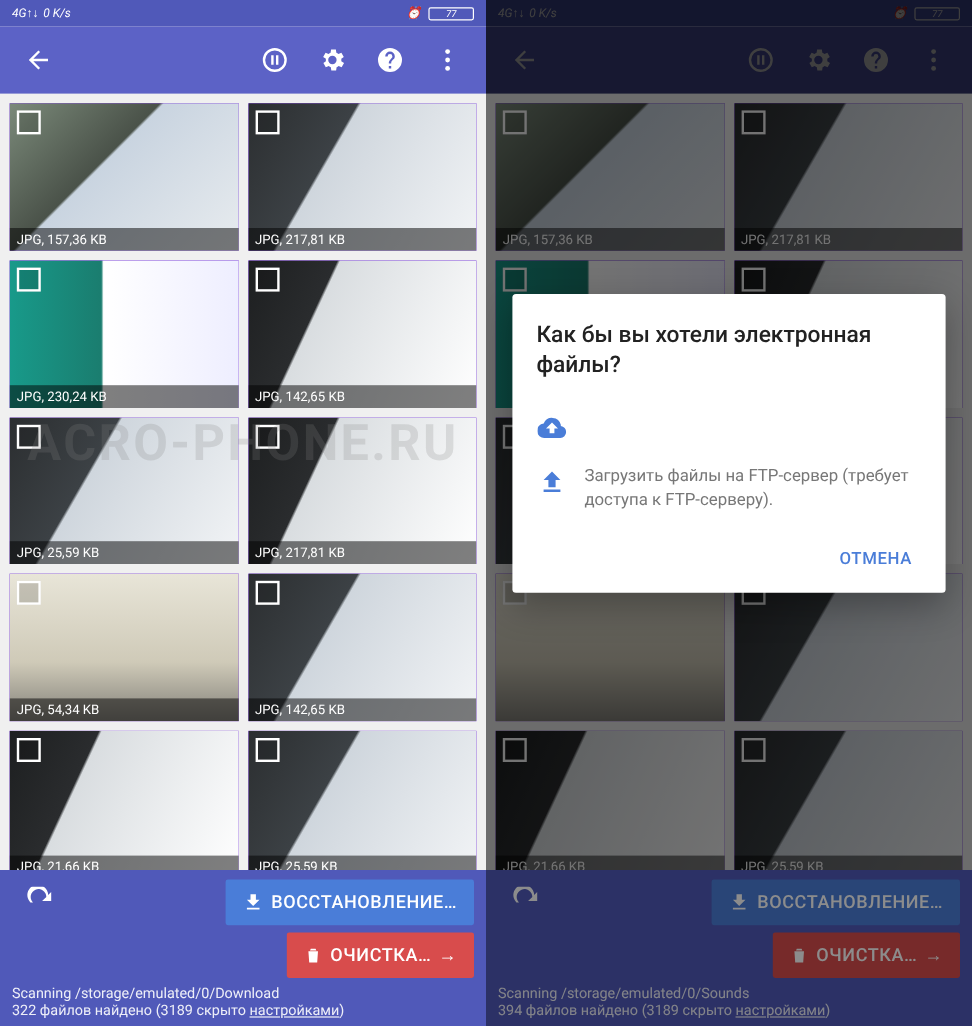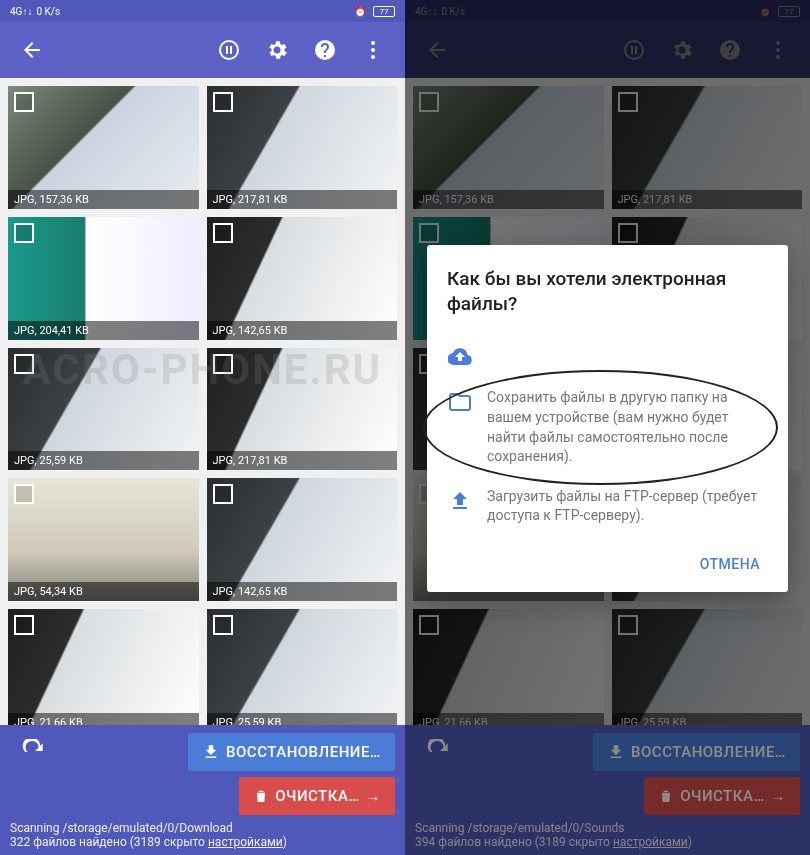--- a/index.html
+++ b/index.html
@@ -1,21 +1,21 @@
 <!DOCTYPE html>
 <html><head>
 <meta charset="utf-8">
 <style>
   * { box-sizing: border-box; margin: 0; padding: 0; }
   body { font-family: Roboto, -apple-system, sans-serif; background: #fff; width: 810px; height: 855px; overflow: hidden; display: flex; }
   .phone { width: 405px; height: 855px; position: relative; overflow: hidden; background: #f0f0f0; }
-  .statusbar { height: 22px; background: #5059b9; color: #fff; display: flex; align-items: center; justify-content: space-between; padding: 0 10px; font-size: 10px; }
+  .statusbar { height: 22px; background: #5059b9; color: #fff; display: flex; align-items: center; justify-content: space-between; padding: 0 10px; font-size: 10px; font-style: italic; }
   .sb-left { display:flex; align-items:center; gap:4px;}
   .sb-right { display:flex; align-items:center; gap:6px;}
-  .battery { border:1px solid #fff; width:22px; height:11px; border-radius:2px; font-size:8px; display:flex; align-items:center; justify-content:center;}
+  .battery { border:1px solid #fff; width:38px; height:11px; border-radius:2px; font-size:8px; display:flex; align-items:center; justify-content:center;}
   .appbar { height: 56px; background: #5c62c6; display: flex; align-items: center; padding: 0 12px; gap: 8px; color: #fff; }
   .appbar .spacer { flex: 1; }
   .iconbtn { width: 40px; height: 40px; display: flex; align-items: center; justify-content: center; cursor: pointer; }
   .iconbtn svg { width: 24px; height: 24px; fill: #fff; }
   .grid { position: absolute; top: 78px; left: 0; right: 0; bottom: 115px; display: grid; grid-template-columns: 1fr 1fr; gap: 8px; padding: 8px; overflow: hidden; }
   .thumb { position: relative; background: #6d28d9; overflow: hidden; }
   .thumb .img { position:absolute; inset:0; background: linear-gradient(135deg,#7b8a7a 0%,#4a5249 40%,#c9d4e0 41%,#e8ecef 100%); }
   .thumb .img2 { position:absolute; inset:0; background: linear-gradient(90deg,#189a8a 0%, #1a7d6f 40%, #fff 41%, #eef 100%);}
   .thumb .img3 { position:absolute; inset:0; background: linear-gradient(120deg,#2b2e30 0%,#3c4145 35%,#cfd6dd 36%,#f2f4f6 100%);}
   .thumb .img4 { position:absolute; inset:0; background: linear-gradient(115deg,#1d1f20 0%,#2a2c2e 30%,#d9dde0 31%,#fff 100%);}
@@ -98,21 +98,21 @@
         <div class="label">JPG, 157,36 KB</div>
       </div>
       <div class="thumb">
         <div class="img3"></div>
         <div class="check"></div>
         <div class="label">JPG, 217,81 KB</div>
       </div>
       <div class="thumb">
         <div class="img2"></div>
         <div class="check"></div>
-        <div class="label">JPG, 204,41 KB</div>
+        <div class="label">JPG, 230,24 KB</div>
       </div>
       <div class="thumb">
         <div class="img4"></div>
         <div class="check"></div>
         <div class="label">JPG, 142,65 KB</div>
       </div>
       <div class="thumb">
         <div class="img3"></div>
         <div class="check"></div>
         <div class="label">JPG, 25,59 KB</div>
@@ -268,28 +268,20 @@
 
   <div class="dialog">
     <h2>Как бы вы хотели электронная файлы?</h2>
     <div class="opt">
       <div class="oi">
           <svg viewBox="0 0 24 24">
             <path d="M19.35 10.04A7.49 7.49 0 005.07 9 6 6 0 006 21h13a5 5 0 00.35-9.96zM14 13v4h-4v-4H7l5-5 5 5h-3z"></path>
           </svg>
         </div>
     </div>
-    <div class="opt circled">
-      <div class="oi">
-          <svg viewBox="0 0 24 24">
-            <path d="M10 4H4a2 2 0 00-2 2v12a2 2 0 002 2h16a2 2 0 002-2V8a2 2 0 00-2-2h-8l-2-2z" fill="none" stroke="#4a7dd8" stroke-width="2"></path>
-          </svg>
-        </div>
-      <div class="ot">Сохранить файлы в другую папку на вашем устройстве (вам нужно будет найти файлы самостоятельно после сохранения).</div>
-    </div>
     <div class="opt">
       <div class="oi">
           <svg viewBox="0 0 24 24">
             <path d="M9 16h6v-6h4l-7-7-7 7h4zM5 18h14v2H5z"></path>
           </svg>
         </div>
       <div class="ot">Загрузить файлы на FTP-сервер (требует доступа к FTP-серверу).</div>
     </div>
     <div class="dactions">
       <div class="cancel">ОТМЕНА</div>

